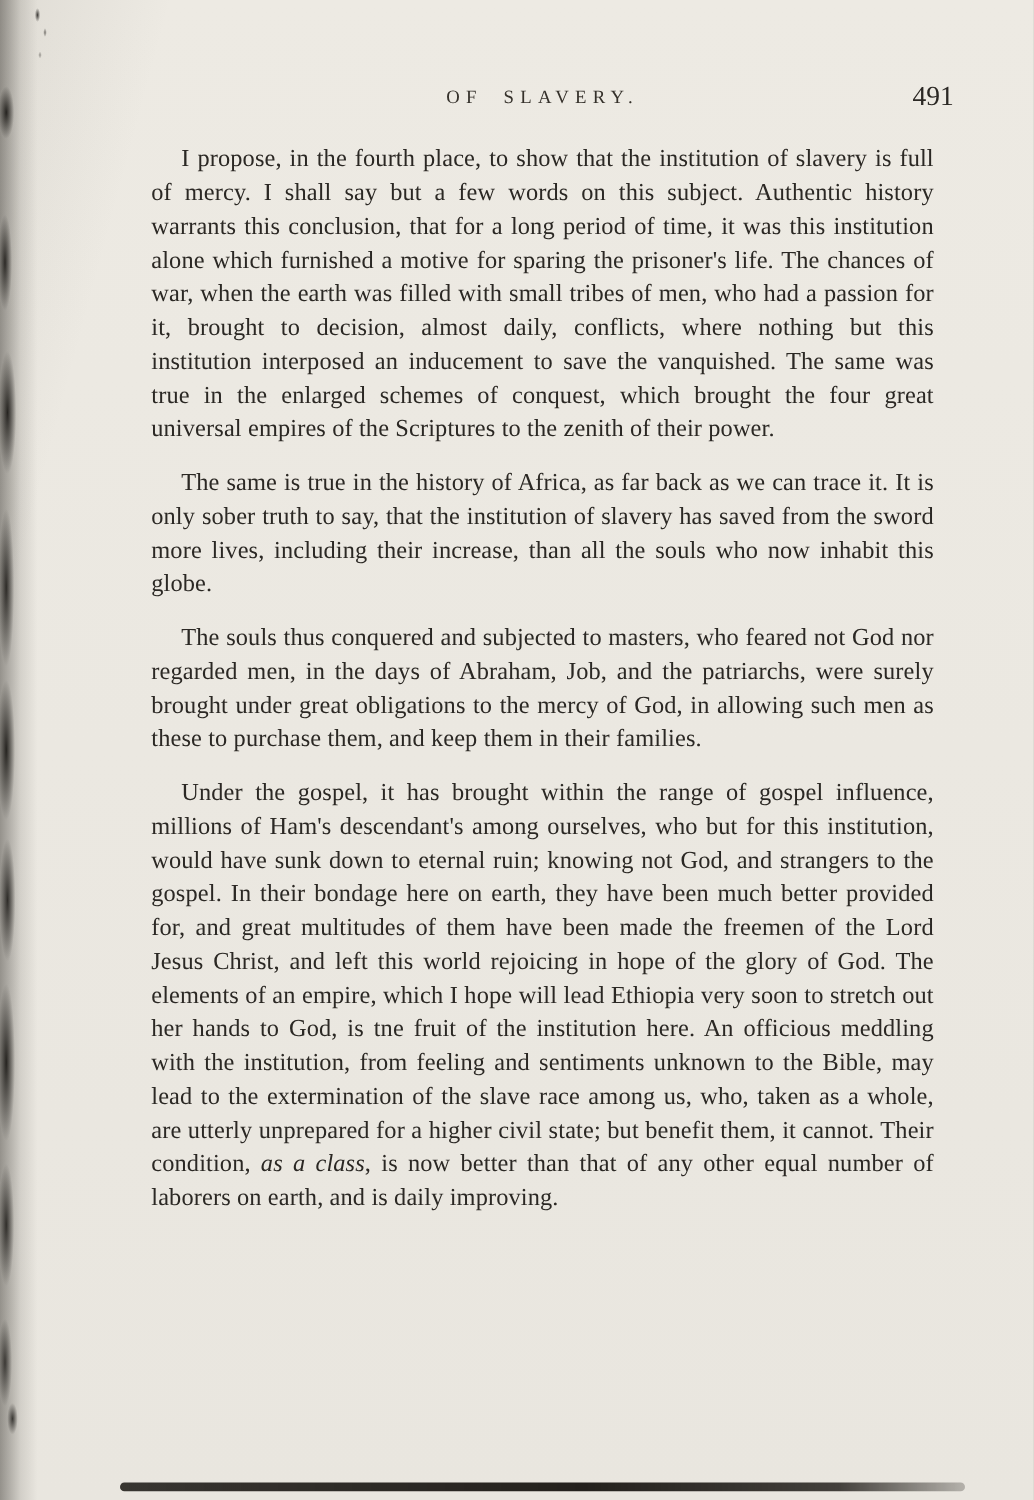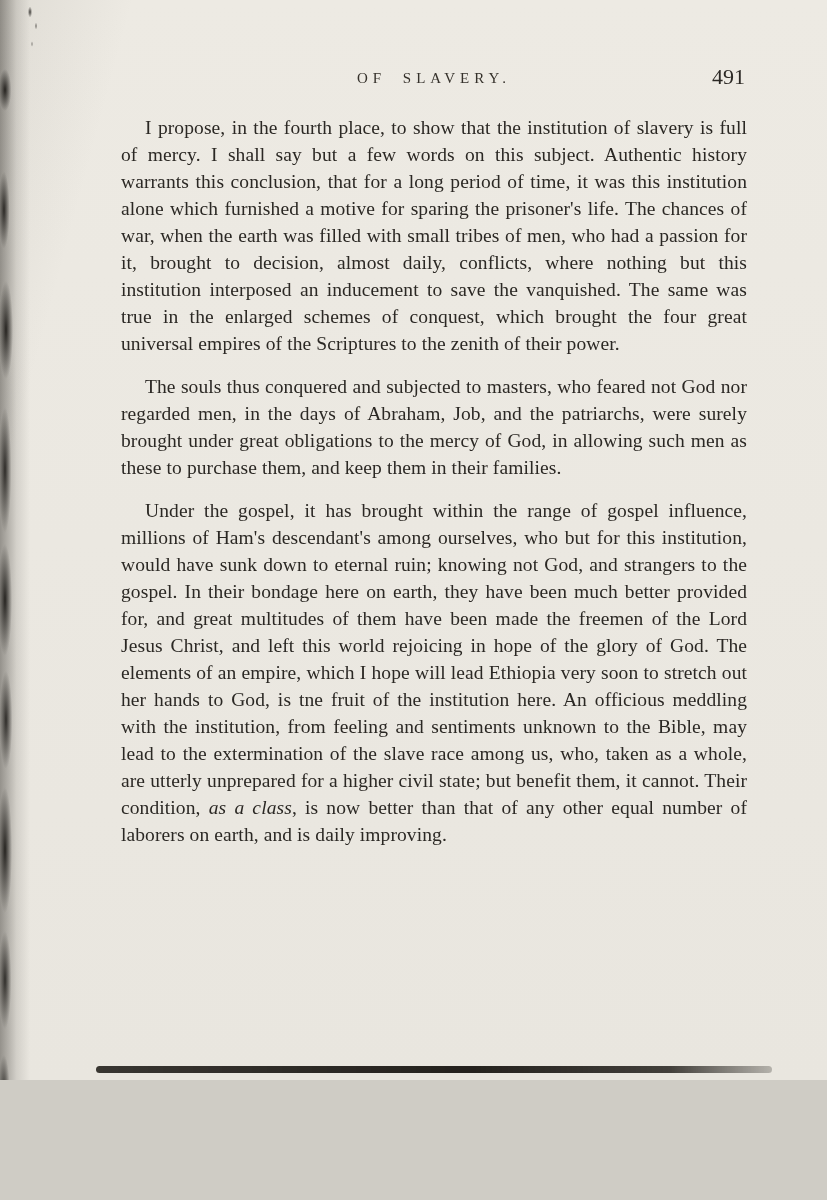--- a/index.html
+++ b/index.html
@@ -1,19 +1,19 @@
 <!DOCTYPE html>
 <html><head>
 <meta charset="utf-8">
 <style>
   html, body { margin: 0; padding: 0; background: #cfccc5; }
   .page {
     position: relative;
     width: 827px;
-    height: 1080px;
+    height: 1200px;
     margin: 0 auto;
     background:
       linear-gradient(105deg, rgba(120,115,105,0.12), rgba(0,0,0,0) 12%),
       linear-gradient(#edeae3, #e9e6df);
     overflow: hidden;
     font-family: "Liberation Serif", "DejaVu Serif", serif;
     color: #2b2824;
   }
   
   .left-edge {
@@ -69,21 +69,21 @@
     left: 50%; top: 8px;
     transform: translateX(-50%);
     font-size: 15px;
     letter-spacing: 5px;
     word-spacing: 8px;
     color: #35312b;
     white-space: nowrap;
   }
   .page-number {
     position: absolute;
-    right: 18px; top: 2px;
+    right: 0; top: 2px;
     font-size: 22px;
     color: #2b2824;
   }
   .body-text p {
     margin: 16px;
     text-align: justify;
     text-indent: 24px;
     font-size: 19.5px;
     line-height: 27px;
     letter-spacing: 0.1px;
@@ -99,17 +99,18 @@
   <div class="bottom-edge"></div>
 
   <div class="content">
     <div class="header-row">
       <span class="running-title">OF SLAVERY.</span>
       <span class="page-number">491</span>
     </div>
 
     <div class="body-text">
       <p>I propose, in the fourth place, to show that the institution of slavery is full of mercy.  I shall say but a few words on this subject.  Authentic history warrants this conclusion, that for a long period of time, it was this institution alone which furnished a motive for sparing the prisoner's life.  The chances of war, when the earth was filled with small tribes of men, who had a passion for it, brought to decision, almost daily, conflicts, where nothing but this institution interposed an inducement to save the vanquished.  The same was true in the enlarged schemes of conquest, which brought the four great universal empires of the Scriptures to the zenith of their power.</p>
+      <p>The same is true in the history of Africa, as far back as we can trace it.  It is only sober truth to say, that the institution of slavery has saved from the sword more lives, including their increase, than all the souls who now inhabit this globe.</p>
       <p>The souls thus conquered and subjected to masters, who feared not God nor regarded men, in the days of Abraham, Job, and the patriarchs, were surely brought under great obligations to the mercy of God, in allowing such men as these to purchase them, and keep them in their families.</p>
       <p><span>Under the gospel, it has brought within the range of gospel influence, millions of Ham's descendant's among ourselves, who but for this institution, would have sunk down to eternal ruin; knowing not God, and strangers to the gospel.  In their bondage here on earth, they have been much better provided for, and great multitudes of them have been made the freemen of the Lord Jesus Christ, and left this world rejoicing in hope of the glory of God.  The elements of an empire, which I hope will lead Ethiopia very soon to stretch out her hands to God, is tne fruit of the institution here.  An officious meddling with the institution, from feeling and sentiments unknown to the Bible, may lead to the extermination of the slave race among us, who, taken as a whole, are utterly unprepared for a higher civil state; but benefit them, it cannot.  Their condition, </span><span class="italic">as a class</span><span>, is now better than that of any other equal number of laborers on earth, and is daily improving.</span></p>
     </div>
   </div>
 </div>
 
 </body></html>

